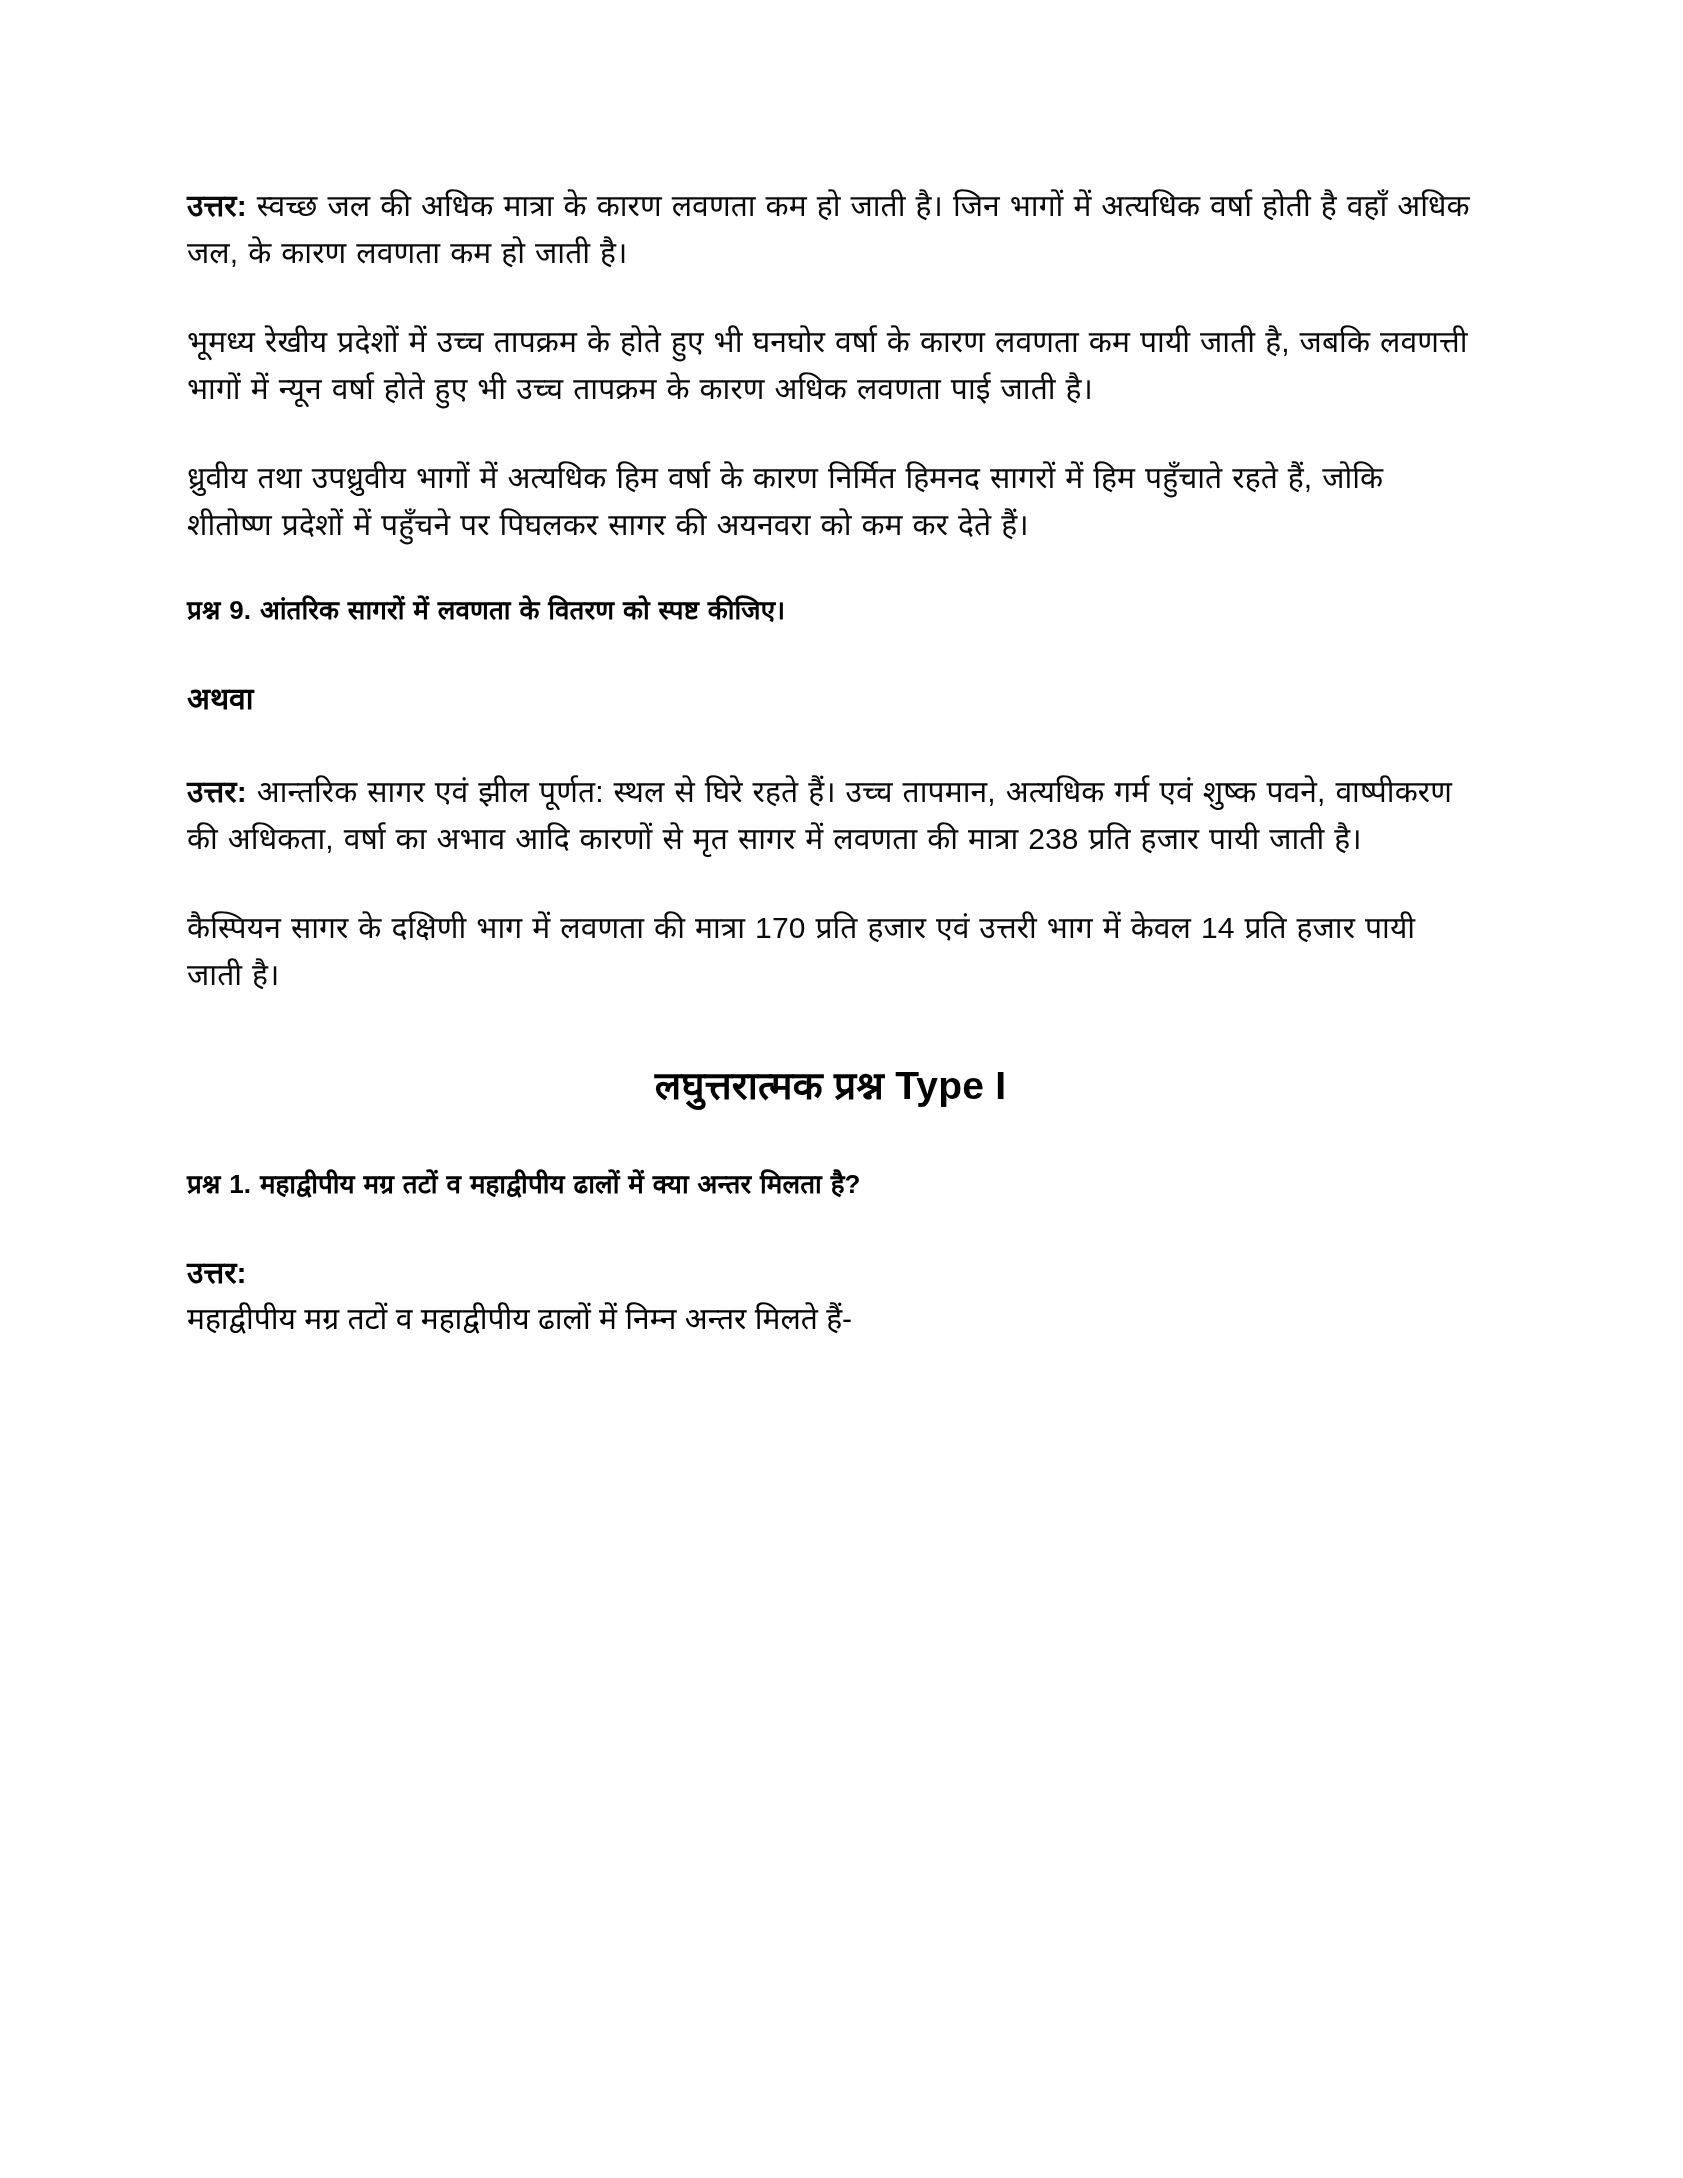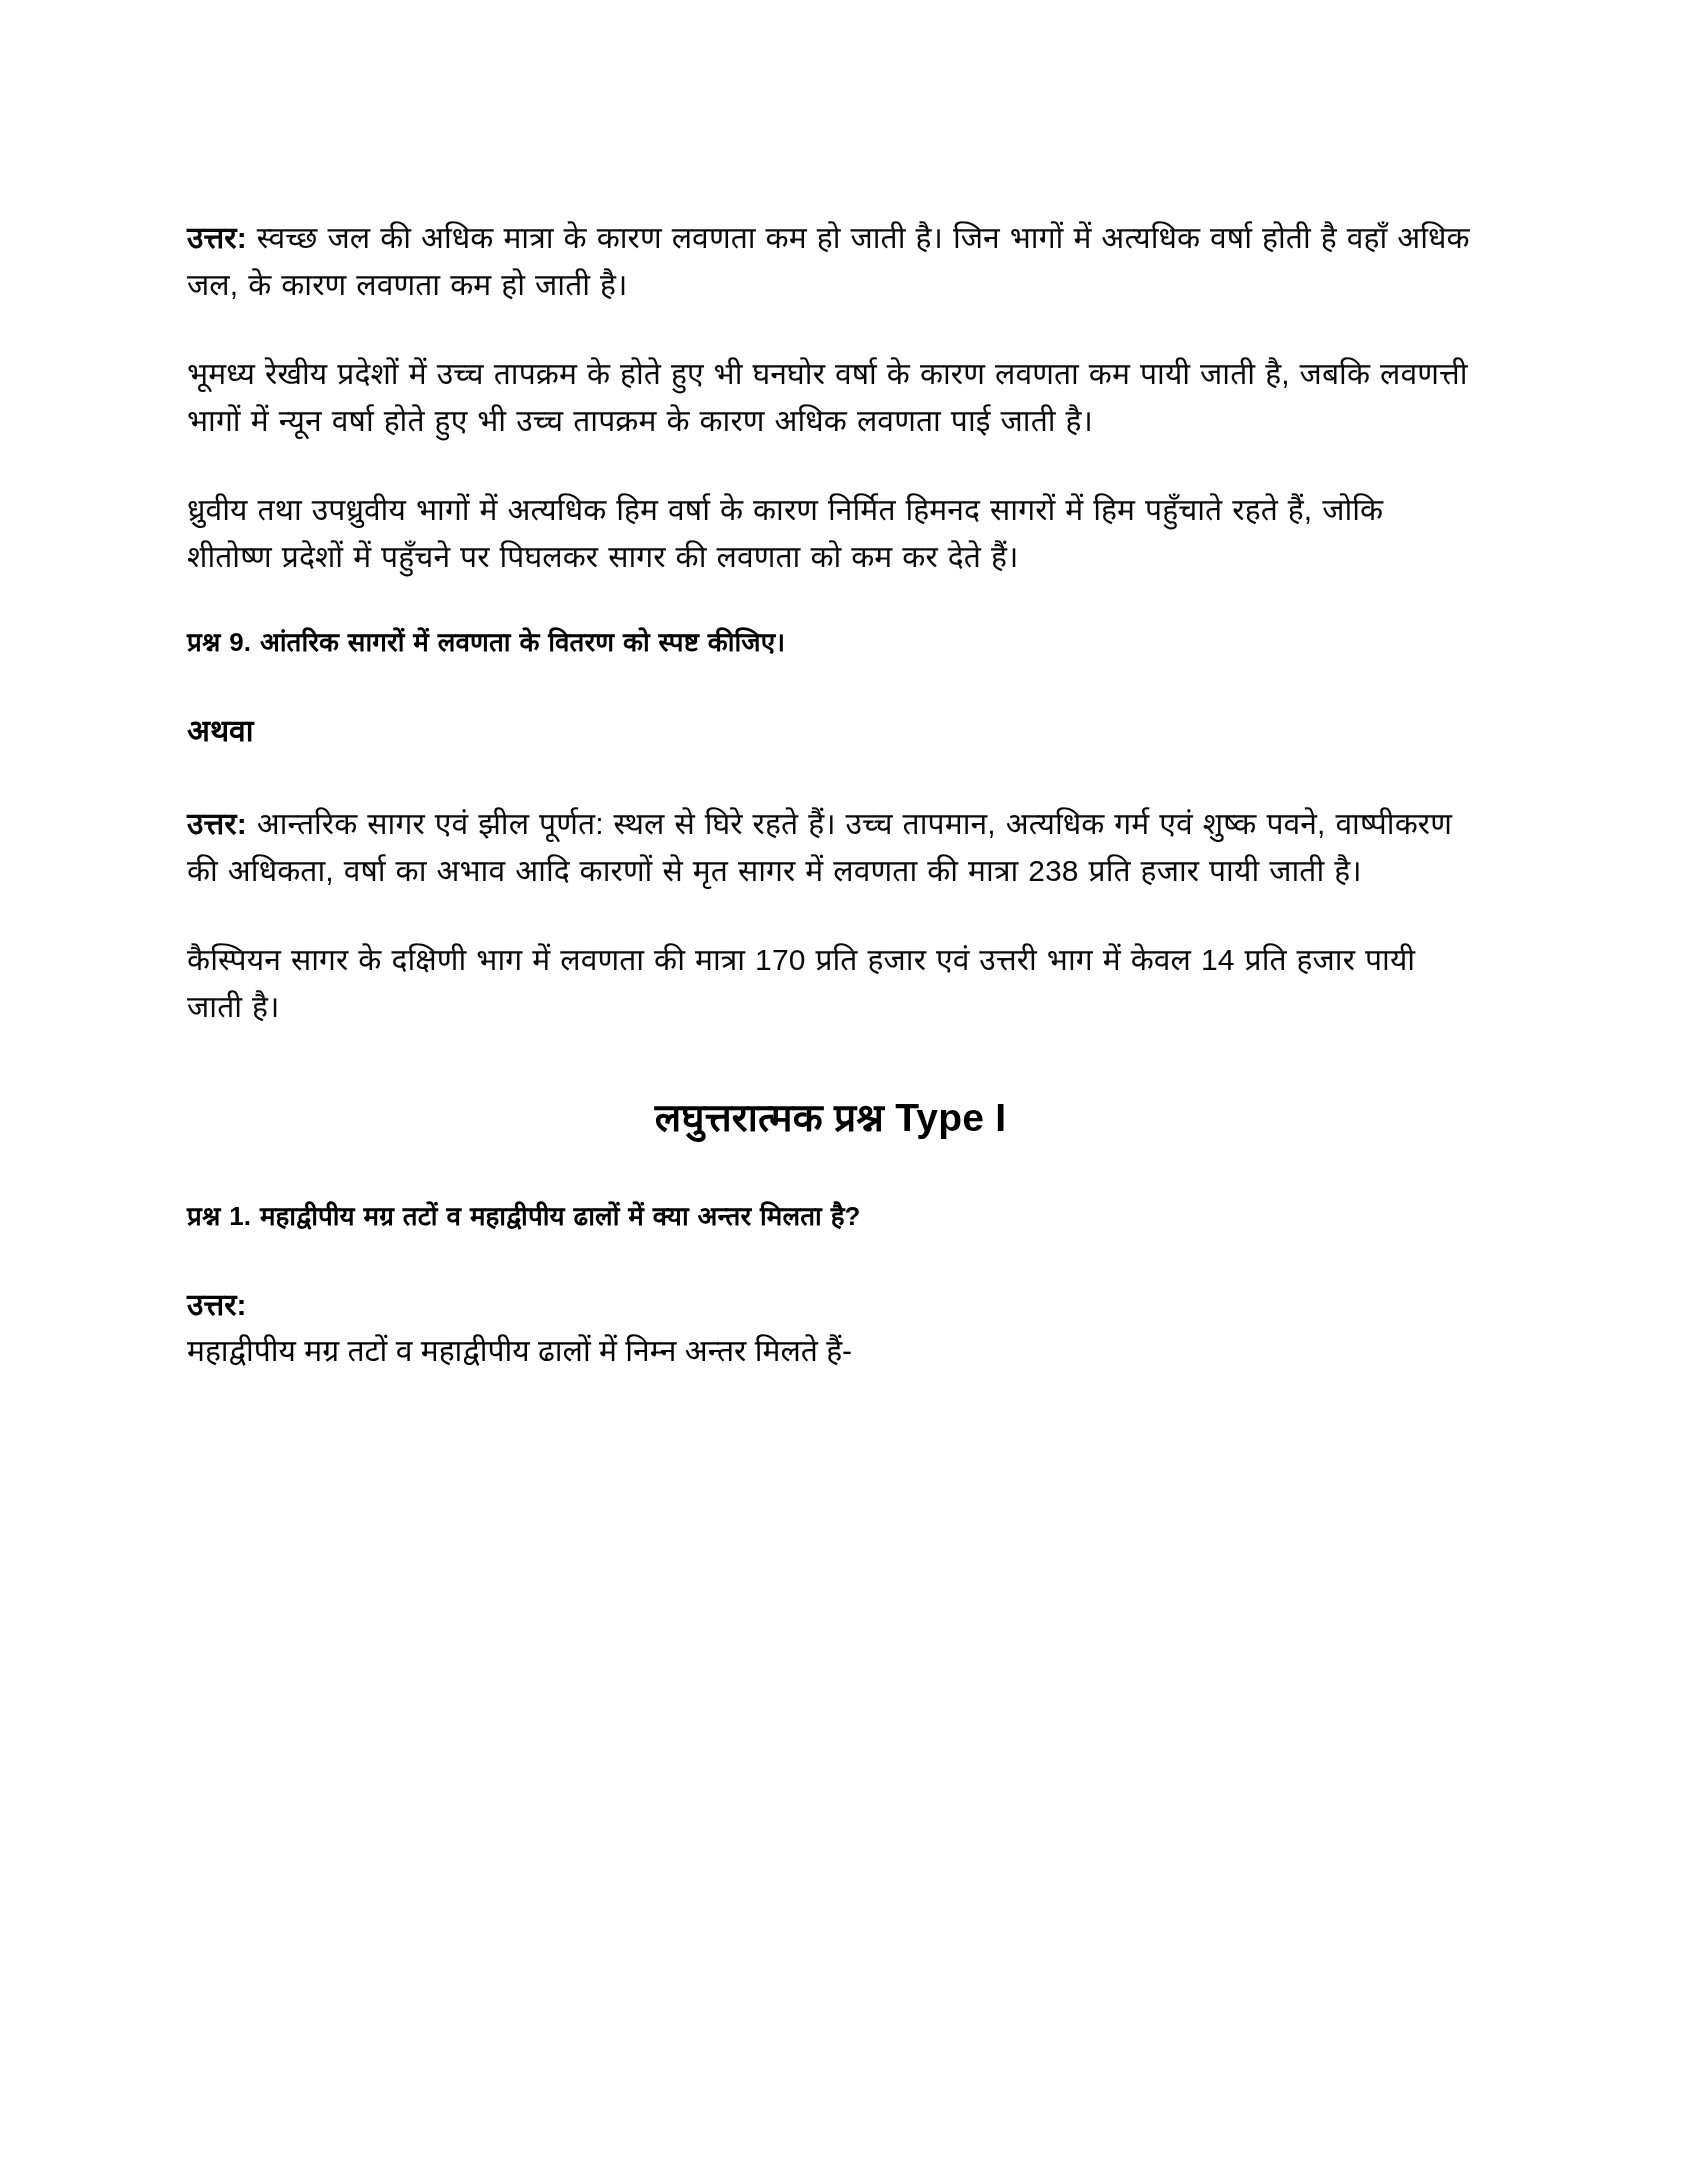--- a/index.html
+++ b/index.html
@@ -24,21 +24,20 @@
     width: 1683px;
     height: 2178px;
     background: #ffffff;
   }
 
   .content {
     position: absolute;
     left: 187px;
     top: 183px;
     width: 1287px;
-    margin-top: 32px;
   }
 
   
   .para {
     font-size: 30px;
     line-height: 1.55;
     text-align: left;
     margin: 0 0 43px 0;
     letter-spacing: 0.1px;
     word-spacing: 1.5px;
@@ -97,21 +96,21 @@
 </head>
 <body>
 
 <div class="page">
   <div class="content">
 
     <p class="para"><span class="lead">उत्तर:</span><span> स्वच्छ जल की अधिक मात्रा के कारण लवणता कम हो जाती है। जिन भागों में अत्यधिक वर्षा होती है वहाँ अधिक जल, के कारण लवणता कम हो जाती है।</span></p>
 
     <p class="para">भूमध्य रेखीय प्रदेशों में उच्च तापक्रम के होते हुए भी घनघोर वर्षा के कारण लवणता कम पायी जाती है, जबकि लवणत्ती भागों में न्यून वर्षा होते हुए भी उच्च तापक्रम के कारण अधिक लवणता पाई जाती है।</p>
 
-    <p class="para">ध्रुवीय तथा उपध्रुवीय भागों में अत्यधिक हिम वर्षा के कारण निर्मित हिमनद सागरों में हिम पहुँचाते रहते हैं, जोकि शीतोष्ण प्रदेशों में पहुँचने पर पिघलकर सागर की लवणता को कम कर देते हैं।</p>
+    <p class="para">ध्रुवीय तथा उपध्रुवीय भागों में अत्यधिक हिम वर्षा के कारण निर्मित हिमनद सागरों में हिम पहुँचाते रहते हैं, जोकि शीतोष्ण प्रदेशों में पहुँचने पर पिघलकर सागर की अयनवरा को कम कर देते हैं।</p>
 
     <p class="q-heading">प्रश्न 9. आंतरिक सागरों में लवणता के वितरण को स्पष्ट कीजिए।</p>
 
     <p class="alt-heading">अथवा</p>
 
 
     <p class="para"><span class="lead">उत्तर:</span><span> आन्तरिक सागर एवं झील पूर्णत: स्थल से घिरे रहते हैं। उच्च तापमान, अत्यधिक गर्म एवं शुष्क पवने, वाष्पीकरण की अधिकता, वर्षा का अभाव आदि कारणों से मृत सागर में लवणता की मात्रा 238 प्रति हजार पायी जाती है।</span></p>
 
     <p class="para">कैस्पियन सागर के दक्षिणी भाग में लवणता की मात्रा 170 प्रति हजार एवं उत्तरी भाग में केवल 14 प्रति हजार पायी जाती है।</p>
 

